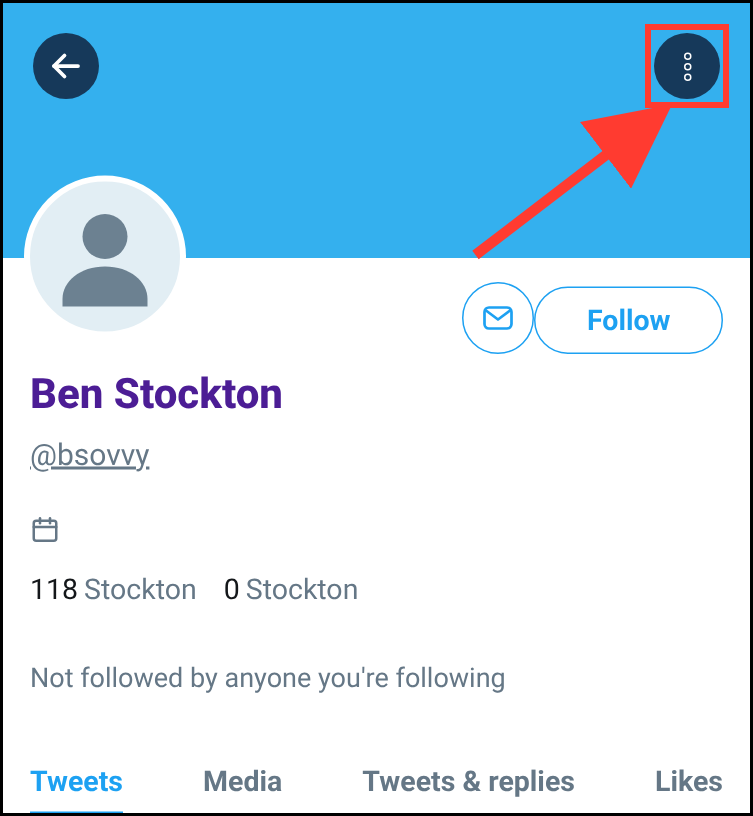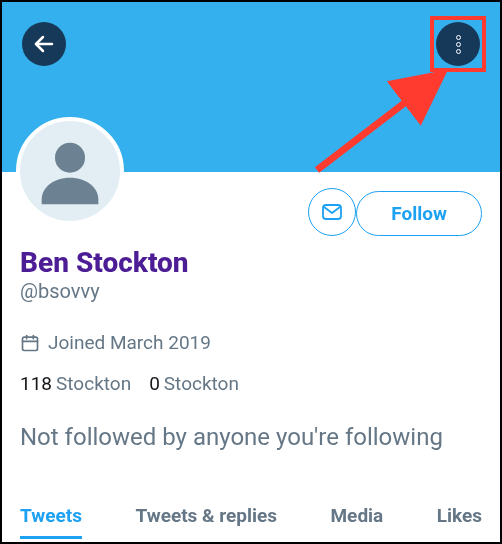--- a/index.html
+++ b/index.html
@@ -106,21 +106,22 @@
 }
 .display-name {
   font-size: 28px;
   font-weight: 800;
   color: #4c1d95;
   margin-top: 4px;
 }
 .handle {
   font-size: 20px;
   color: #657786;
-  margin-top: 0;
+  margin-top: 12px;
+  text-decoration: underline;
 }
 .joined-row {
   display: flex;
   align-items: center;
   gap: 8px;
   color: #657786;
   font-size: 19px;
   margin-top: 28px;
 }
 .stats-row {
@@ -128,27 +129,27 @@
   align-items: center;
   gap: 18px;
   margin-top: 18px;
   font-size: 19px;
   color: #14171a;
 }
 .stat-count { font-weight: 400; }
 .stat-label { color: #657786; margin-left: 4px; }
 .note {
   color: #657786;
-  font-size: 24px;
-  margin-top: 28px;
+  font-size: 18px;
+  margin-top: 38px;
 }
 .tabs-row {
   display: flex;
   justify-content: space-between;
-  align-items: flex-start;
+  align-items: flex-end;
   position: absolute;
   bottom: 0;
   left: 0;
   right: 0;
   padding: 0 18px;
   height: 48px;
 }
 .tab {
   font-size: 19px;
   font-weight: 700;
@@ -214,33 +215,32 @@
   <div class="display-name">Ben Stockton</div>
   <div class="handle">@bsovvy</div>
 
   <div class="joined-row">
     <svg width="20" height="20" viewBox="0 0 24 24" fill="none" stroke="#657786" stroke-width="2" stroke-linecap="round" stroke-linejoin="round">
         <rect x="3" y="5" width="18" height="16" rx="2"></rect>
         <line x1="3" y1="10" x2="21" y2="10"></line>
         <line x1="8" y1="3" x2="8" y2="7"></line>
         <line x1="16" y1="3" x2="16" y2="7"></line>
       </svg>
-    <span>Joined March 2019</span>
   </div>
 
   <div class="stats-row">
     <span>
       <span class="stat-count">118</span><span class="stat-label">Stockton</span>
     </span>
     <span>
       <span class="stat-count">0</span><span class="stat-label">Stockton</span>
     </span>
   </div>
 
   <div class="note">Not followed by anyone you're following</div>
 </div>
 
 <div class="tabs-row">
   <div class="tab active">Tweets</div>
+  <div class="tab">Media</div>
   <div class="tab">Tweets &amp; replies</div>
-  <div class="tab">Media</div>
   <div class="tab">Likes</div>
 </div>
 
 </body></html>

